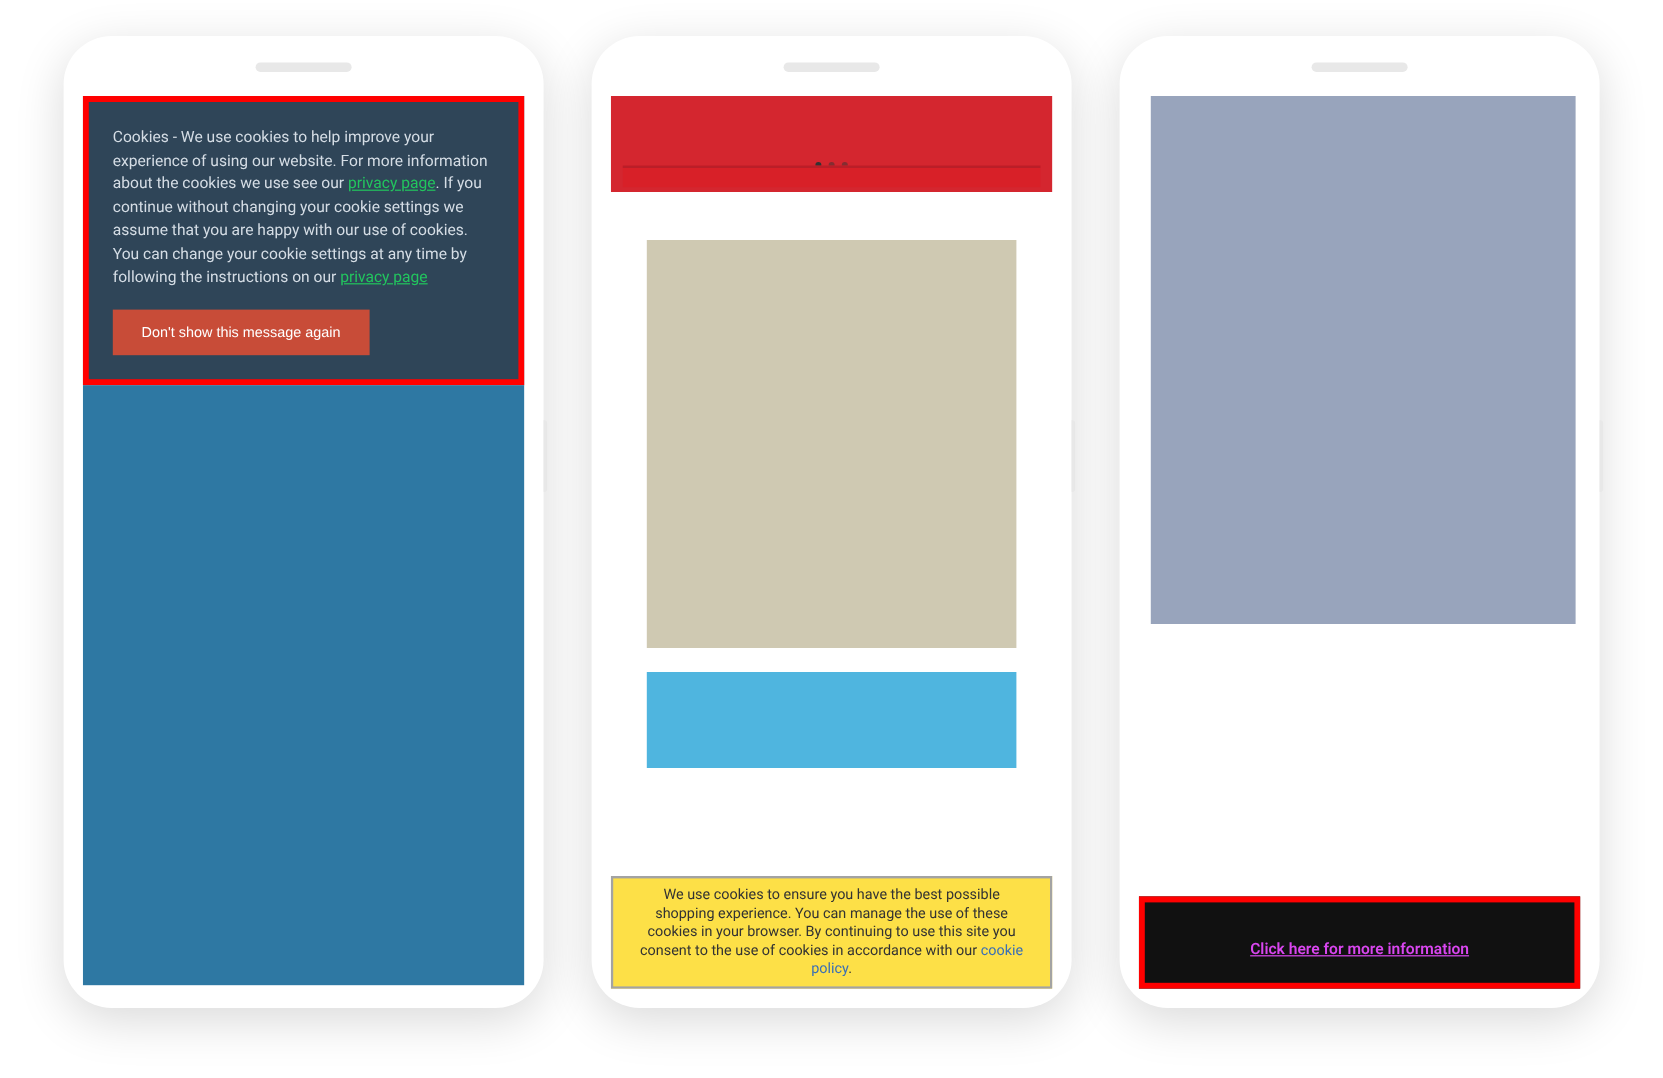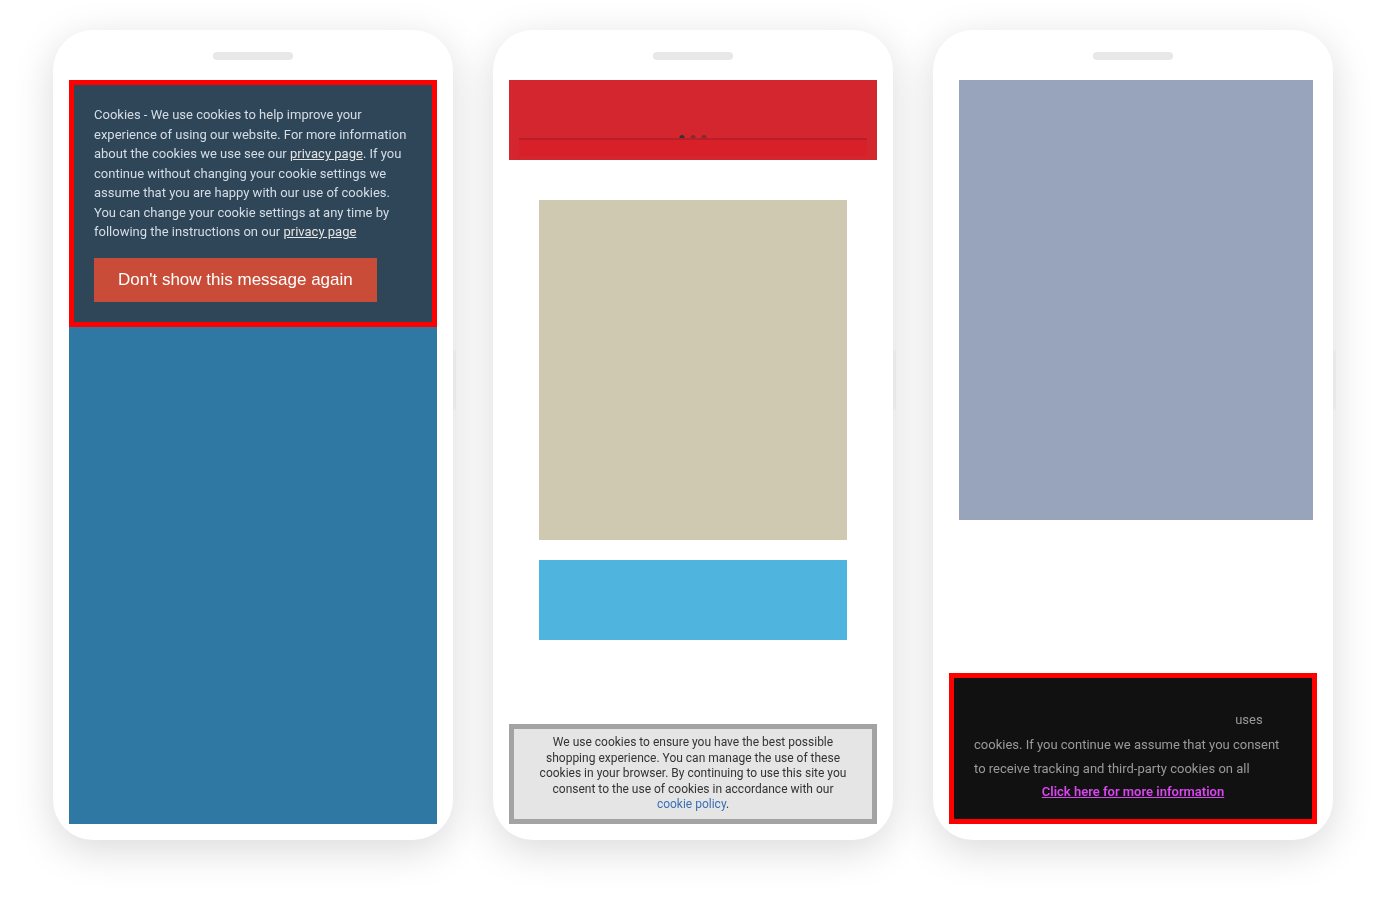--- a/index.html
+++ b/index.html
@@ -57,28 +57,28 @@
       background: #2f4558;
       padding: 20px;
       border: 5px solid #ff0000;
     }
     .p1-banner-text {
       color: #d5dde5;
       font-size: 13px;
       line-height: 1.5;
     }
     .p1-banner-text a {
-      color: #e5e5e5;
+      color: #22c55e;
       text-decoration: underline;
     }
     .p1-banner-btn {
       display: inline-block;
       background: #c84c38;
       color: #ffffff;
-      font-size: 17px;
+      font-size: 12px;
       padding: 12px 24px;
       margin-top: 16px;
       cursor: pointer;
       border: none;
     }
     .p1-content {
       background: #2e78a3;
       height: 500px;
       width: 100%;
     }
@@ -117,22 +117,22 @@
     .p2-block2 {
       margin: 10px 30px 0 30px;
       background: #4fb5df;
       height: 80px;
     }
     .p2-banner {
       position: absolute;
       bottom: 0;
       left: 0;
       right: 0;
-      background: #e5e5e5;
-      border: 5px solid #a3a3a3;
+      background: #fde047;
+      border: 2px solid #a3a3a3;
       padding: 6px 22px 6px 22px;
       text-align: center;
       font-size: 12px;
       color: #333;
       line-height: 1.3;
     }
     .p2-banner a {
       color: #3a6fb5;
       text-decoration: none;
     }
@@ -209,20 +209,16 @@
     <div class="p2-banner">
       <span>We use cookies to ensure you have the best possible shopping experience. You can manage the use of these cookies in your browser. By continuing to use this site you consent to the use of cookies in accordance with our </span><a href="#">cookie policy</a><span>.</span>
     </div>
   </div>
 </div>
 
 <div class="phone">
   <div class="screen">
     <div class="p3-content"></div>
     <div class="p3-banner">
-      <p class="p3-text">
-        <span style="visibility:hidden;">xxxxxxxxxxxxxxxxxxxxxxxxxxxxxxxxxxxxxxxx</span>
-        <span>uses cookies. If you continue we assume that you consent to receive tracking and third-party cookies on all</span>
-      </p>
       <a class="p3-link" href="#">Click here for more information</a>
     </div>
   </div>
 </div>
 
 </body></html>

